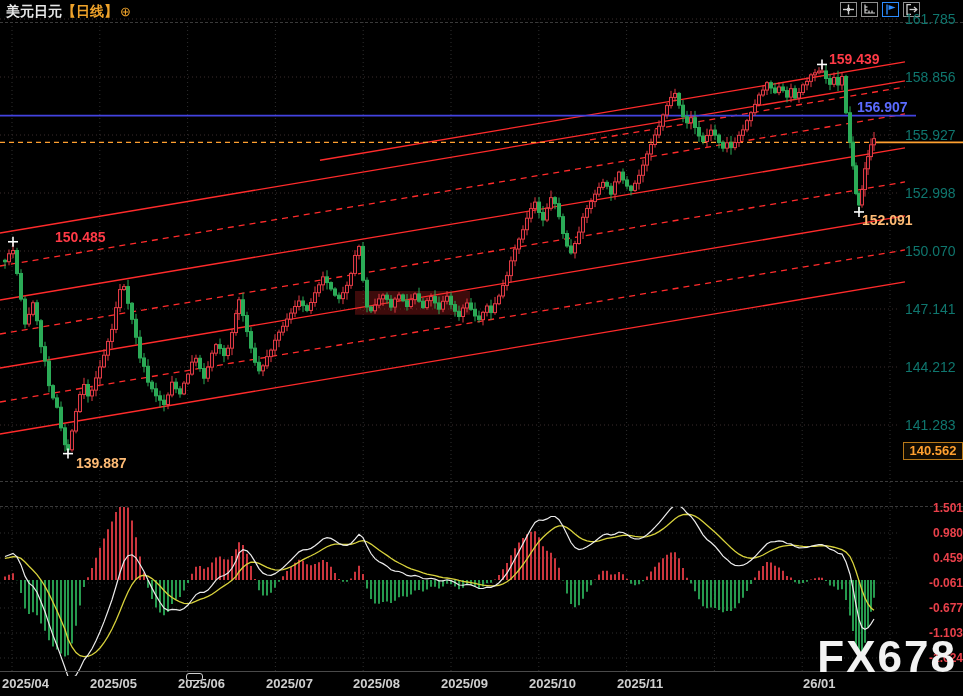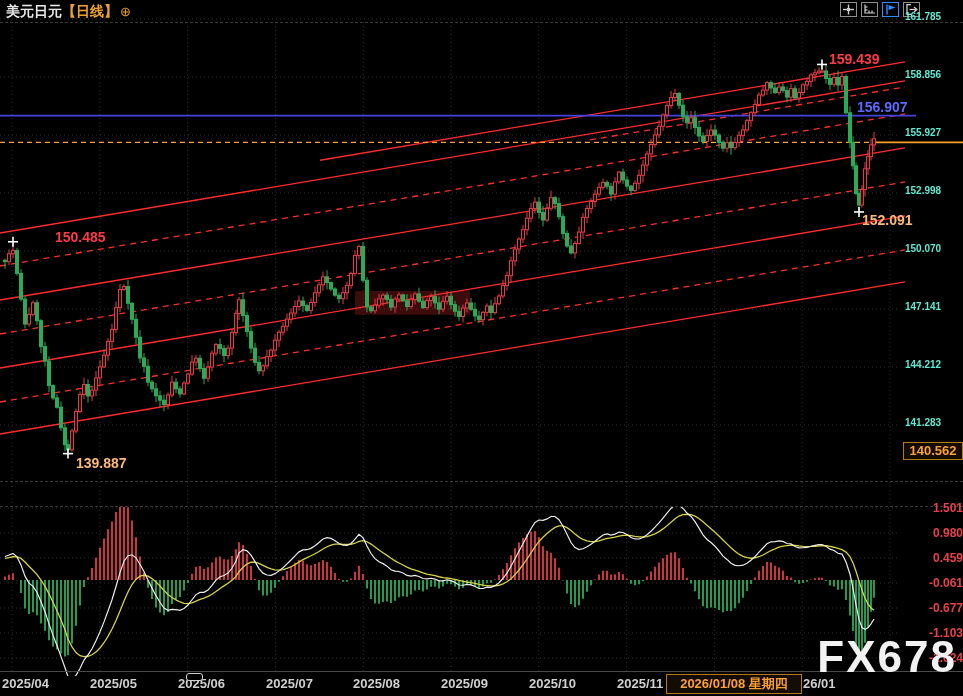--- a/index.html
+++ b/index.html
@@ -7,21 +7,21 @@
        font-family:"Liberation Sans",sans-serif;}
   #chart-svg{position:absolute;left:0;top:0;}
   .hdr{position:absolute;left:0;top:0;width:100%;height:22px;border-bottom:1px dashed #3a3a3a;}
   .title{position:absolute;left:6px;top:3px;font-size:14px;font-weight:bold;color:#e8e8e8;}
   .tf{color:#f0a32a;font-weight:bold;}
   .addic{color:#f0a32a;font-size:13px;font-weight:normal;margin-left:2px;}
   .toolbar{position:absolute;top:2px;left:840px;display:flex;gap:4px;}
   .tool{width:17px;height:15px;border:1px solid #8f8f8f;background:#000;box-sizing:border-box;
         display:flex;align-items:center;justify-content:center;padding:0;}
   .tool.active{border-color:#2d8cff;}
-  .axlbl{position:absolute;font-size:10px;font-weight:bold;color:#5eead4;left:905px;width:58px;}
+  .axlbl{position:absolute;font-size:14px;font-weight:normal;color:#0f766e;left:905px;width:58px;}
   .mxlbl{position:absolute;font-size:12px;font-weight:bold;color:#e8404a;left:905px;width:58px;text-align:right;}
   .xlbl{position:absolute;top:676px;font-size:13px;font-weight:bold;color:#cfcfcf;}
   .ann{position:absolute;font-size:14px;font-weight:bold;}
   .ann.red{color:#ff3a46;}
   .ann.green{color:#fdba74;}
   .ann.blue{color:#5b6bff;}
   .obox{position:absolute;border:1px solid #b87818;color:#ffa030;background:#120c02;
         font-size:13px;font-weight:bold;text-align:center;}
   .macdhdr{position:absolute;left:4px;top:486px;font-size:13px;color:#e8e8e8;}
   .macdhdr .dea{color:#d8d23c;margin-left:10px;}
@@ -854,18 +854,17 @@
     </div>
 
   <div class="ann red" style="left:55px;top:229px;">150.485</div>
   <div class="ann green" style="left:76px;top:455px;">139.887</div>
   <div class="ann red" style="left:829px;top:51px;">159.439</div>
   <div class="ann green" style="left:862px;top:212px;">152.091</div>
   <div class="ann blue" style="left:857px;top:99px;">156.907</div>
 
   <div class="obox" style="left:903px;top:442px;width:58px;height:16px;line-height:16px;">140.562</div>
   <div class="xlbl" style="left:803px;">26/01</div>
-  <div class="obox" style="left:666px;top:674px;width:134px;height:18px;line-height:18px;">2026/01/08 星期四</div>
 
 
   <div class="wmark">FX678</div>
   <div class="thumb"></div>
 </div>
 
 </body></html>

